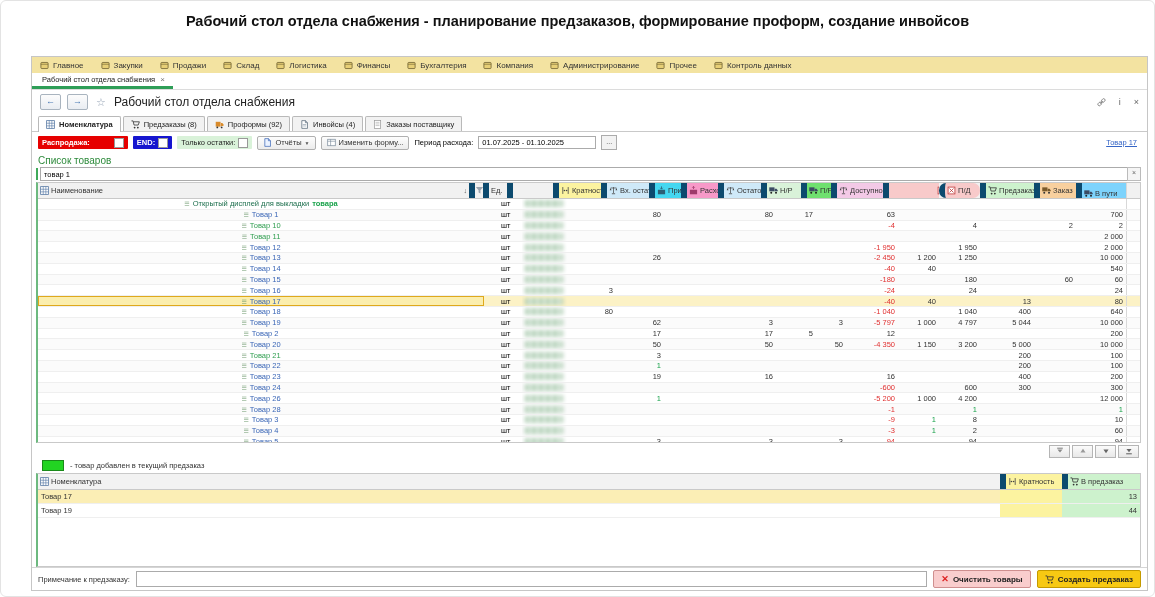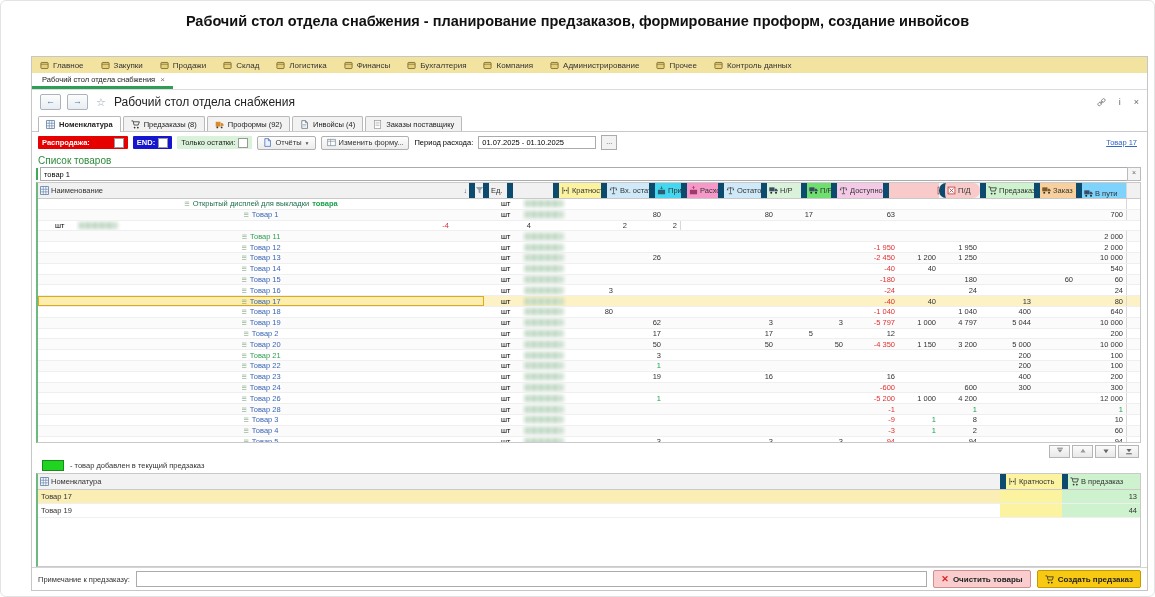--- a/index.html
+++ b/index.html
@@ -529,20 +529,24 @@
             <div class="cell num col-pr"></div>
             <div class="cell num col-dost">63</div>
             <div class="cell num col-nd"></div>
             <div class="cell num col-pd"></div>
             <div class="cell num col-predzakaz"></div>
             <div class="cell num col-zakaz"></div>
             <div class="cell num col-vputi">700</div>
             <div class="cell c-sp"></div>
           </div>
           <div class="trow">
+            <div class="cell name-cell">
+              <span class="rowmark">☰</span>
+              <span class="nm-green">Товар 10</span>
+            </div>
             <div class="cell c-fun"></div>
             <div class="cell c-unit">шт</div>
             <div class="cell c-red">
               <span class="redacted"></span>
             </div>
             <div class="cell num col-krat"></div>
             <div class="cell num col-vh"></div>
             <div class="cell num col-prihod"></div>
             <div class="cell num col-rashod"></div>
             <div class="cell num col-ostatok"></div>

